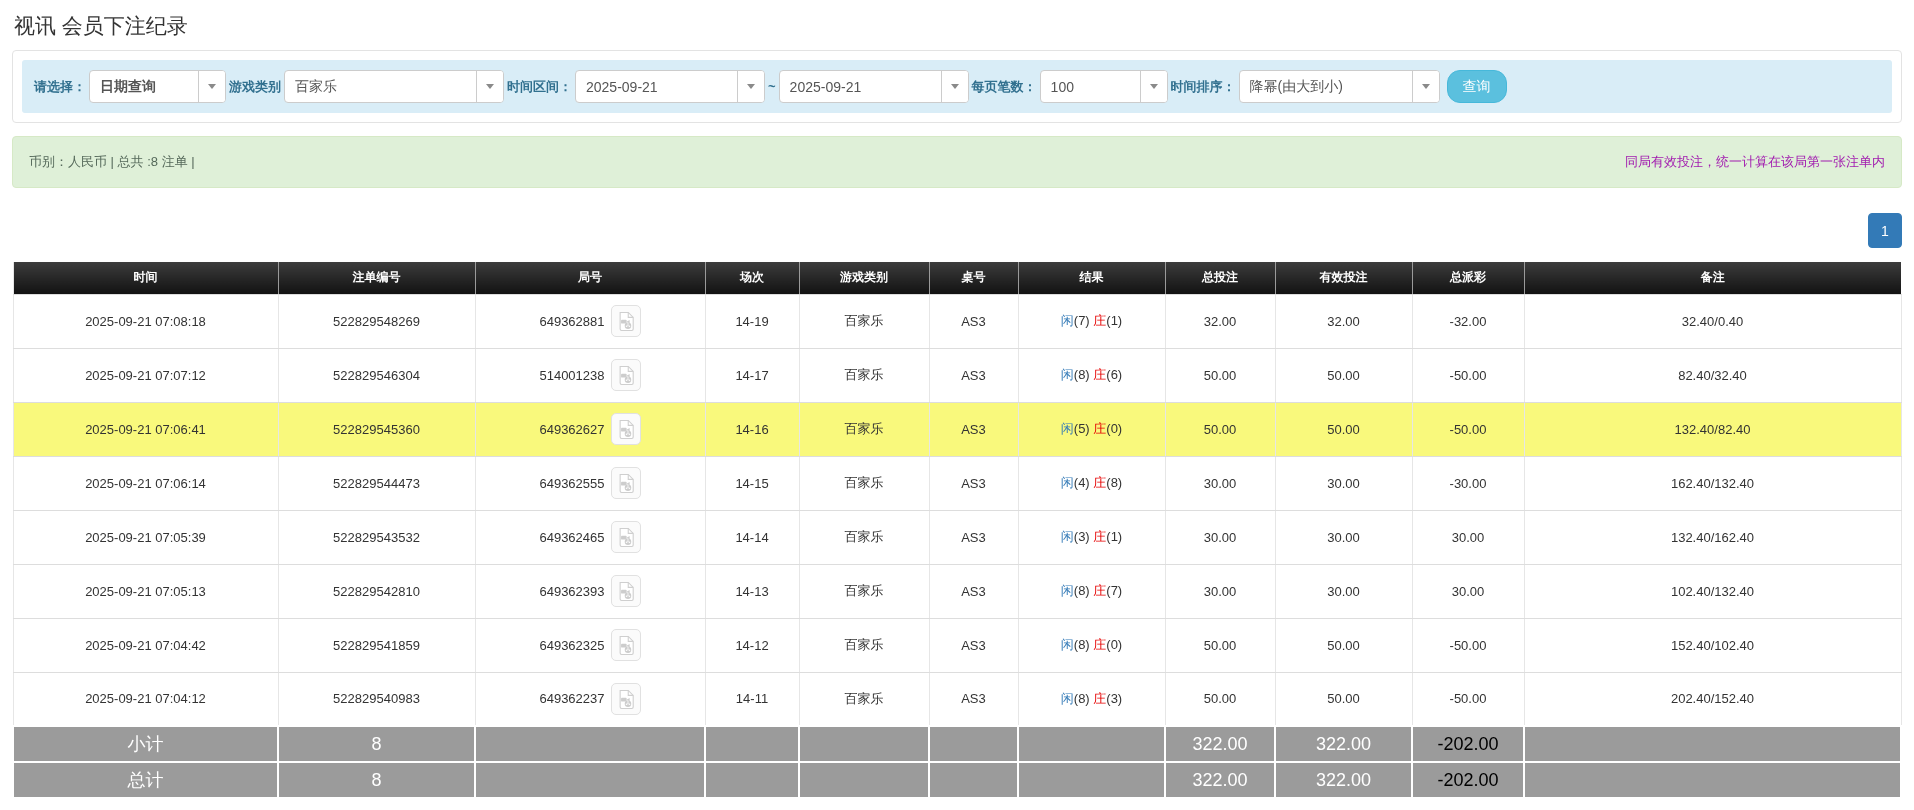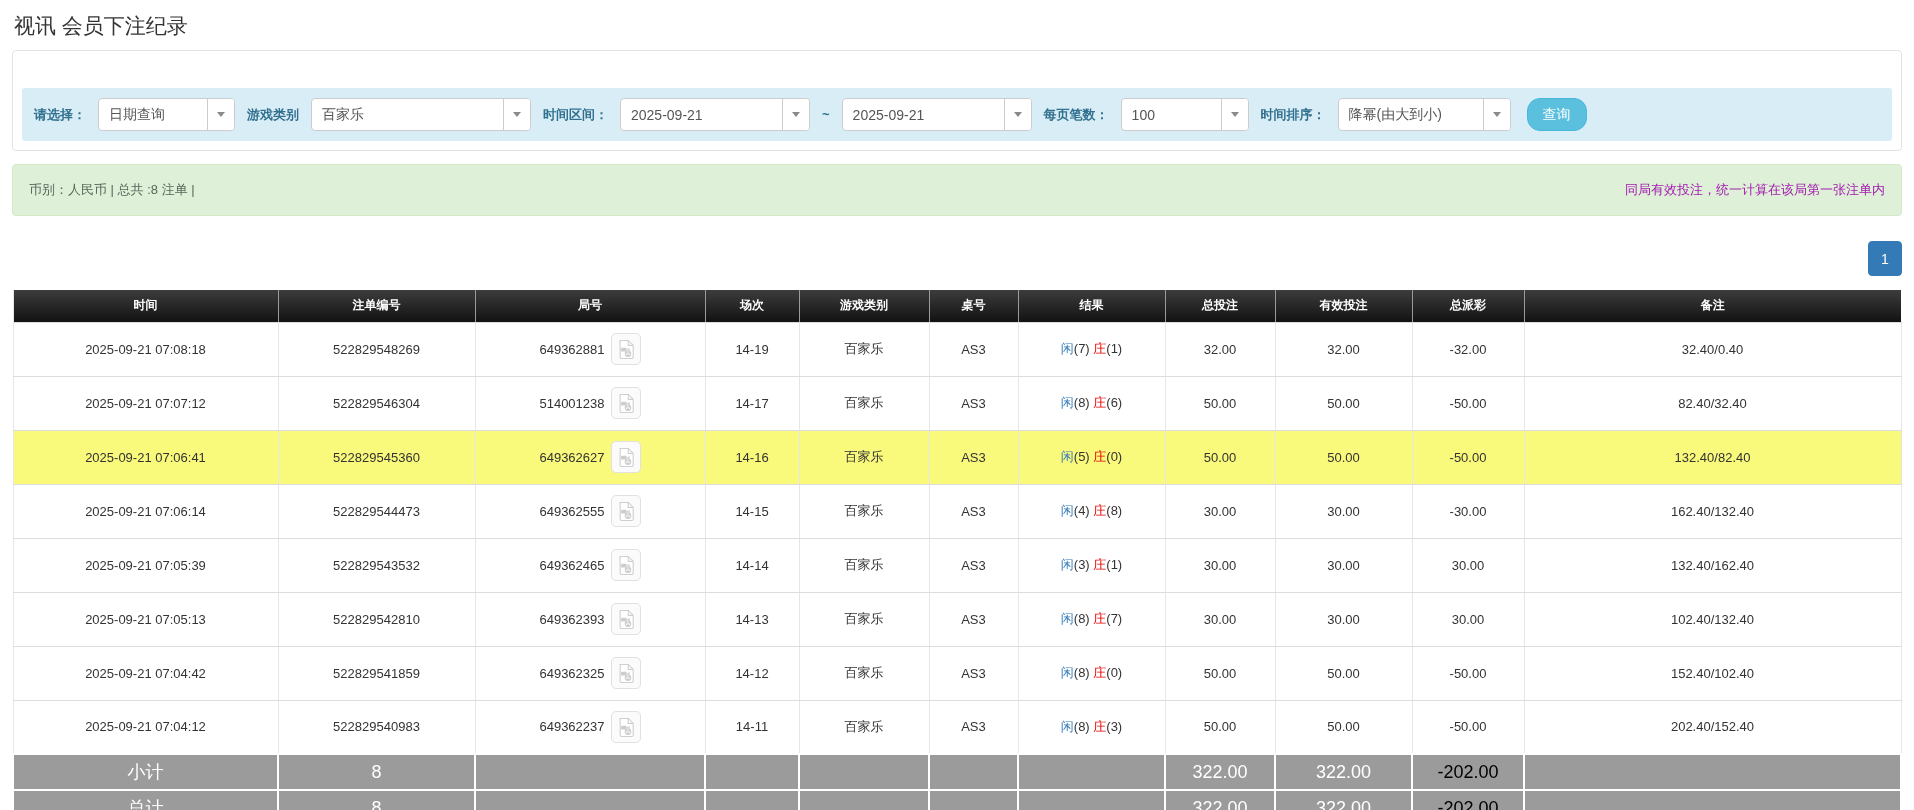--- a/index.html
+++ b/index.html
@@ -4,27 +4,27 @@
 <style>
   * { margin:0; padding:0; box-sizing:border-box; }
   html,body { width:1914px; height:810px; background:#fff; overflow:hidden;
     font-family:"Liberation Sans","DejaVu Sans",sans-serif; color:#333; }
   .page { padding:10px 12px 0 12px; }
 
   .page-title { font-size:21px; font-weight:normal; color:#333; padding:2px 0 10px 2px; }
 
   
   .filter-panel { border:1px solid #e3e3e3; border-radius:4px; background:#fff; padding:9px; }
-  .filter-bar { background:#d9edf7; border-radius:3px; padding:10px 12px; display:flex; align-items:center; gap:12px;margin-top:28px; }
+  .filter-bar { background:#d9edf7; border-radius:3px; padding:10px 12px; display:flex; align-items:center; gap:3px; }
   .f-label { color:#31708f; font-weight:bold; font-size:13px; white-space:nowrap; }
   .sel { background:#fff; border:1px solid #ccc; border-radius:4px; height:33px; display:inline-flex; align-items:stretch; overflow:hidden; }
   .sel-text { display:flex; align-items:center; padding:0 10px; font-size:14px; color:#555; flex:1 1 auto; white-space:nowrap; }
   .sel-arrow { width:27px; border-left:1px solid #ccc; display:flex; align-items:center; justify-content:center; background:#fff; }
   .tri { width:0; height:0; border-left:4px solid transparent; border-right:4px solid transparent; border-top:5px solid #8a8a8a; }
-  .w-qtype { width:137px; } .w-game { width:220px; } .w-date { width:190px; } .w-psize { width:128px; } .w-sort { width:173px; }
+  .w-qtype { width:137px;font-weight:bold; } .w-game { width:220px; } .w-date { width:190px; } .w-psize { width:128px; } .w-sort { width:201px; }
   .tilde { color:#31708f; font-weight:bold; }
   .btn-search { background:#5bc0de; border:1px solid #46b8da; color:#fff; font-size:14px;
     border-radius:13px; height:33px; padding:0 15px; margin-left:4px; cursor:pointer; }
 
   
   .summary-bar { margin-top:13px; background:#dff0d8; border:1px solid #d6e9c6; border-radius:4px;
     height:52px; display:flex; align-items:center; justify-content:space-between; padding:0 16px; }
   .summary-left { color:#55695a; font-size:13px; }
   .summary-note { color:#a21caf; font-size:13px; }
 

